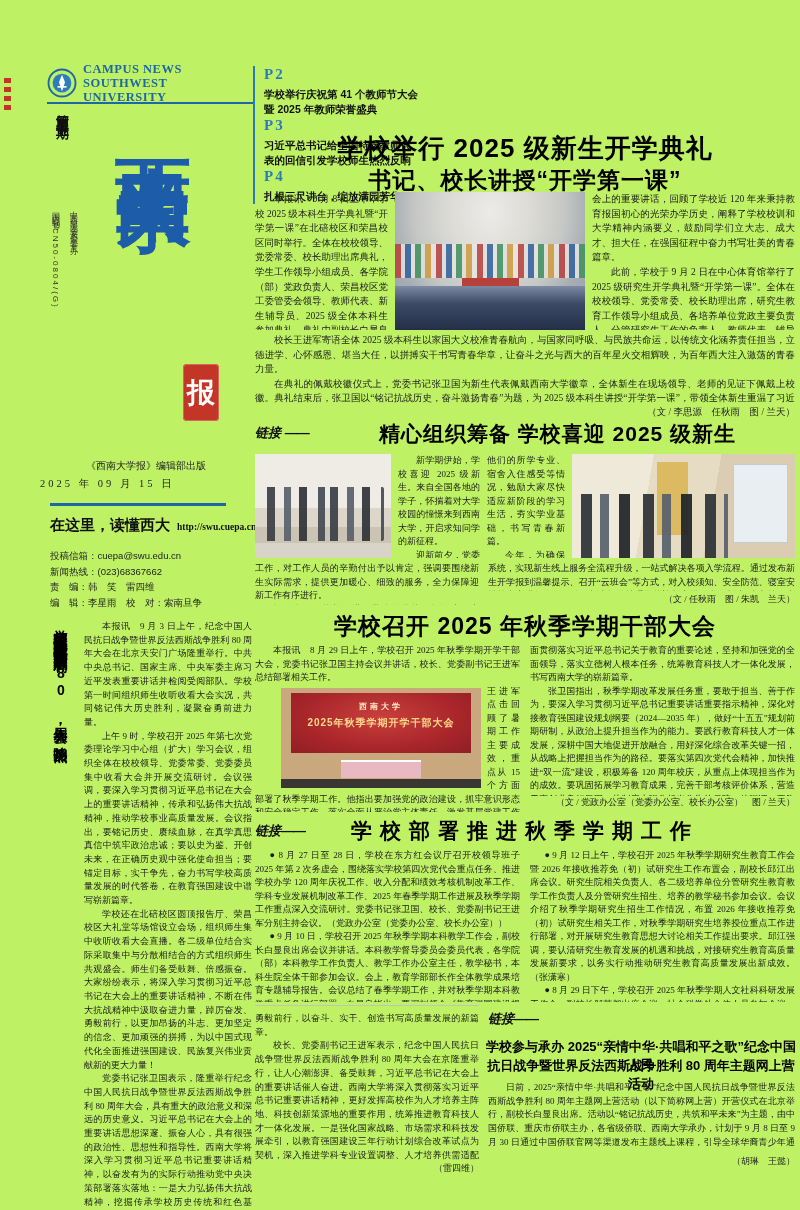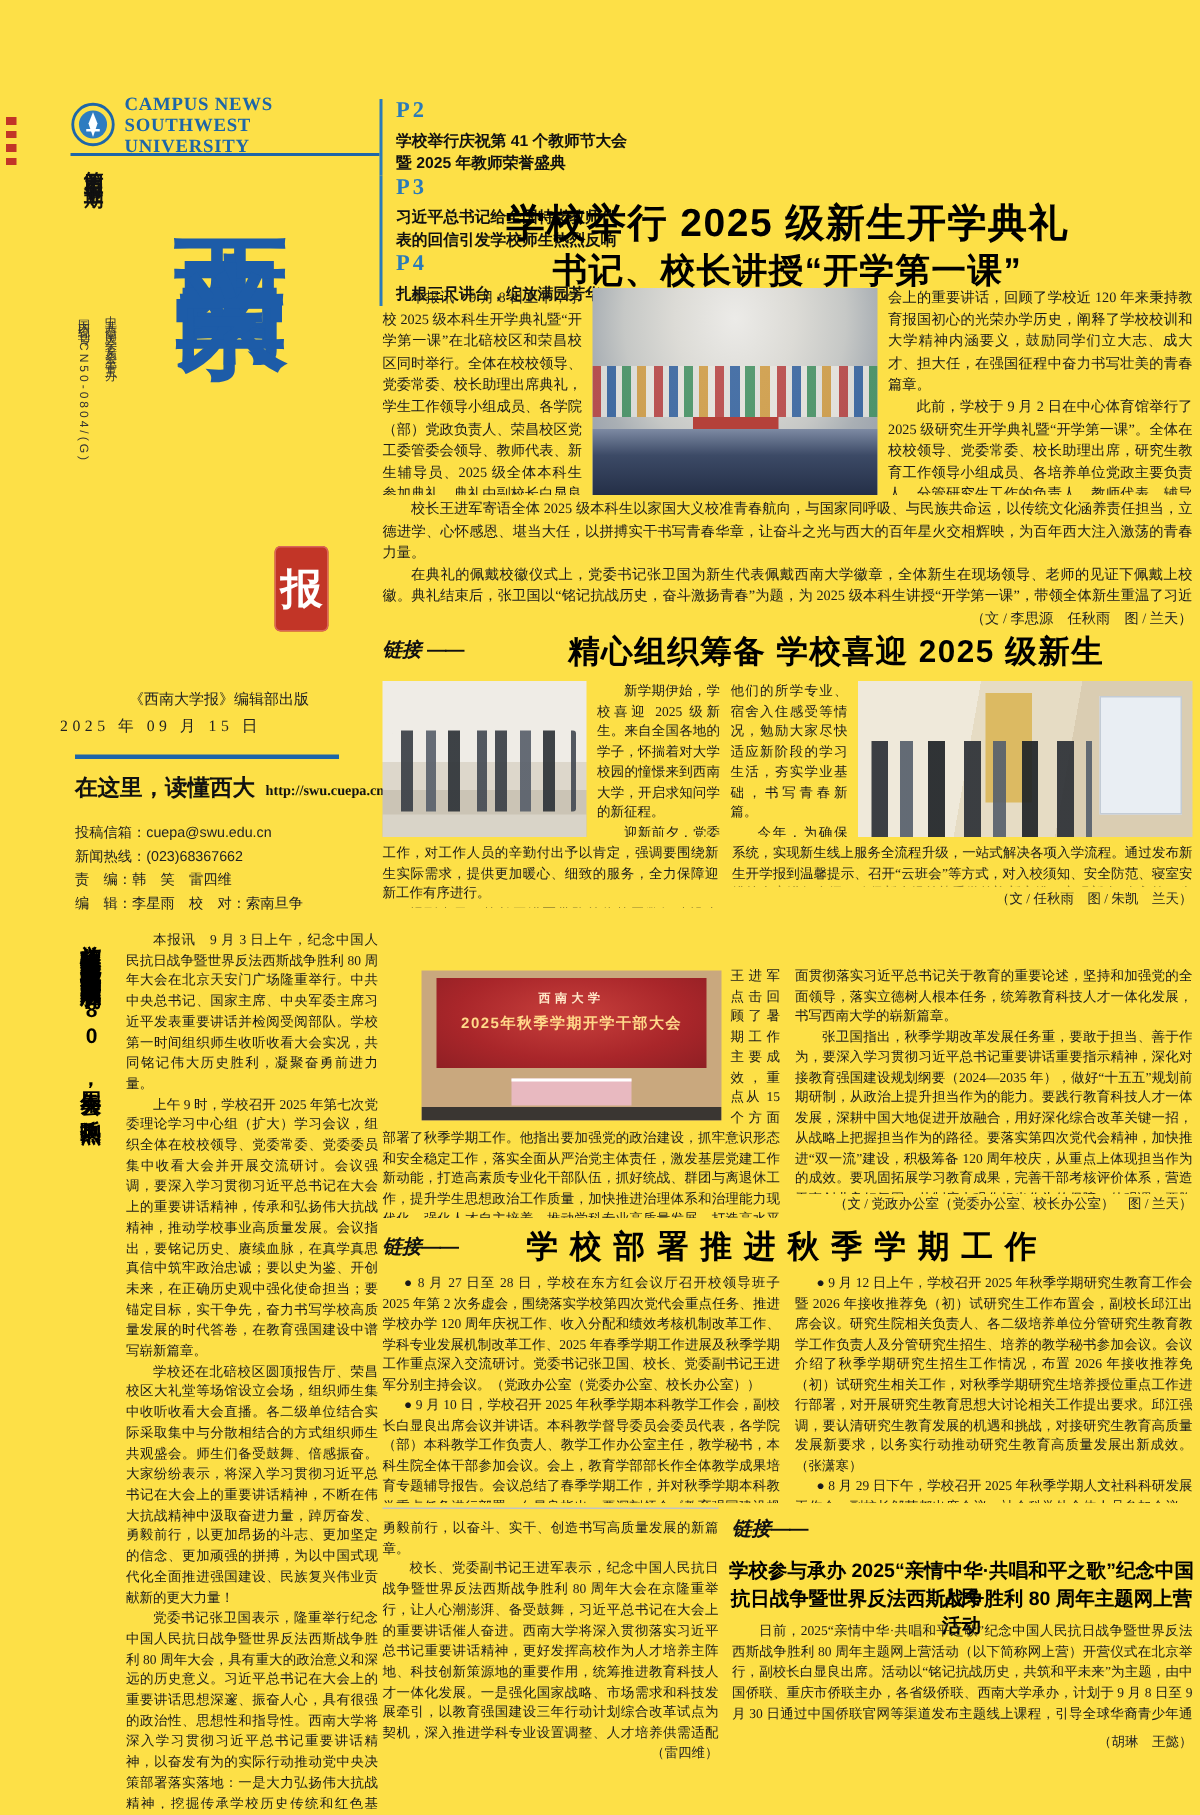--- a/index.html
+++ b/index.html
@@ -1,16 +1,16 @@
 <!DOCTYPE html>
 <html><head>
 <meta charset="utf-8">
 <style>
   html,body{margin:0;padding:0;background:#e9e9e9;}
-  .page{position:relative;width:800px;height:1210px;margin:0 auto;background:#fde047;overflow:hidden;
+  .page{position:relative;width:800px;height:1210px;margin:0 auto;background:#bef264;overflow:hidden;
         font-family:"Liberation Serif",serif;color:#1a1a1a;text-decoration:underline;}
   .v{writing-mode:vertical-rl;text-orientation:mixed;}
   .sans{font-family:"Liberation Sans",sans-serif;}
   .para{margin:0;text-indent:2em;}
   .noindent-first .para:first-child{text-indent:0;}
   .byline{text-align:right;font-size:9px;color:#222;}
   .jtext{text-align:justify;}
 
   
   .red-marks{position:absolute;left:4px;top:78px;width:7px;height:32px;
@@ -232,22 +232,24 @@
   </div>
   <div class="wl-left jtext noindent-first">
       <p class="para">工作，对工作人员的辛勤付出予以肯定，强调要围绕新生实际需求，提供更加暖心、细致的服务，全力保障迎新工作有序进行。</p>
       <p class="para">报到当日，校长王进军带队前往校园数智建设大厅、学院（部）分散报到点、学生生活园区等地指导迎新工作。在学生寝室，王进军向新生发放入学大礼包，了解</p>
     </div>
   <div class="wl-right jtext noindent-first">
       <p class="para">系统，实现新生线上服务全流程升级，一站式解决各项入学流程。通过发布新生开学报到温馨提示、召开“云班会”等方式，对入校须知、安全防范、寝室安排等内容进行介绍，确保新生提前熟悉学校迎新安排，实现新生“未入校，先入学”。</p>
     </div>
   <div class="welcome-byline byline">（文 / 任秋雨　图 / 朱凯　兰天）</div>
 
+  <div class="cadre-h sans">学校召开 2025 年秋季学期干部大会</div>
   <div class="cadre-cols">
     <div class="ccol ccol-left jtext">
+      <p class="para">本报讯　8 月 29 日上午，学校召开 2025 年秋季学期开学干部大会，党委书记张卫国主持会议并讲话，校长、党委副书记王进军总结部署相关工作。</p>
       <div class="photo-cadre">
         <div class="pc-screen">
           <div class="pc-t1 sans">西南大学</div>
           <div class="pc-t2 sans">2025年秋季学期开学干部大会</div>
         </div>
         <div class="pc-table"></div>
         <div class="pc-aud"></div>
       </div>
       <p class="para" style="text-indent:0;">王进军点击回顾了暑期工作主要成效，重点从 15 个方面部署了秋季学期工作。他指出要加强党的政治建设，抓牢意识形态和安全稳定工作，落实全面从严治党主体责任，激发基层党建工作新动能，打造高素质专业化干部队伍，抓好统战、群团与离退休工作，提升学生思想政治工作质量，加快推进治理体系和治理能力现代化，强化人才自主培养，推动学科专业高质量发展，打造高水平师资队伍，强化有组织科研，提升社会服务效能，拓展国际交流合作，强化办学资源保障。他强调，要全</p>
     </div>

